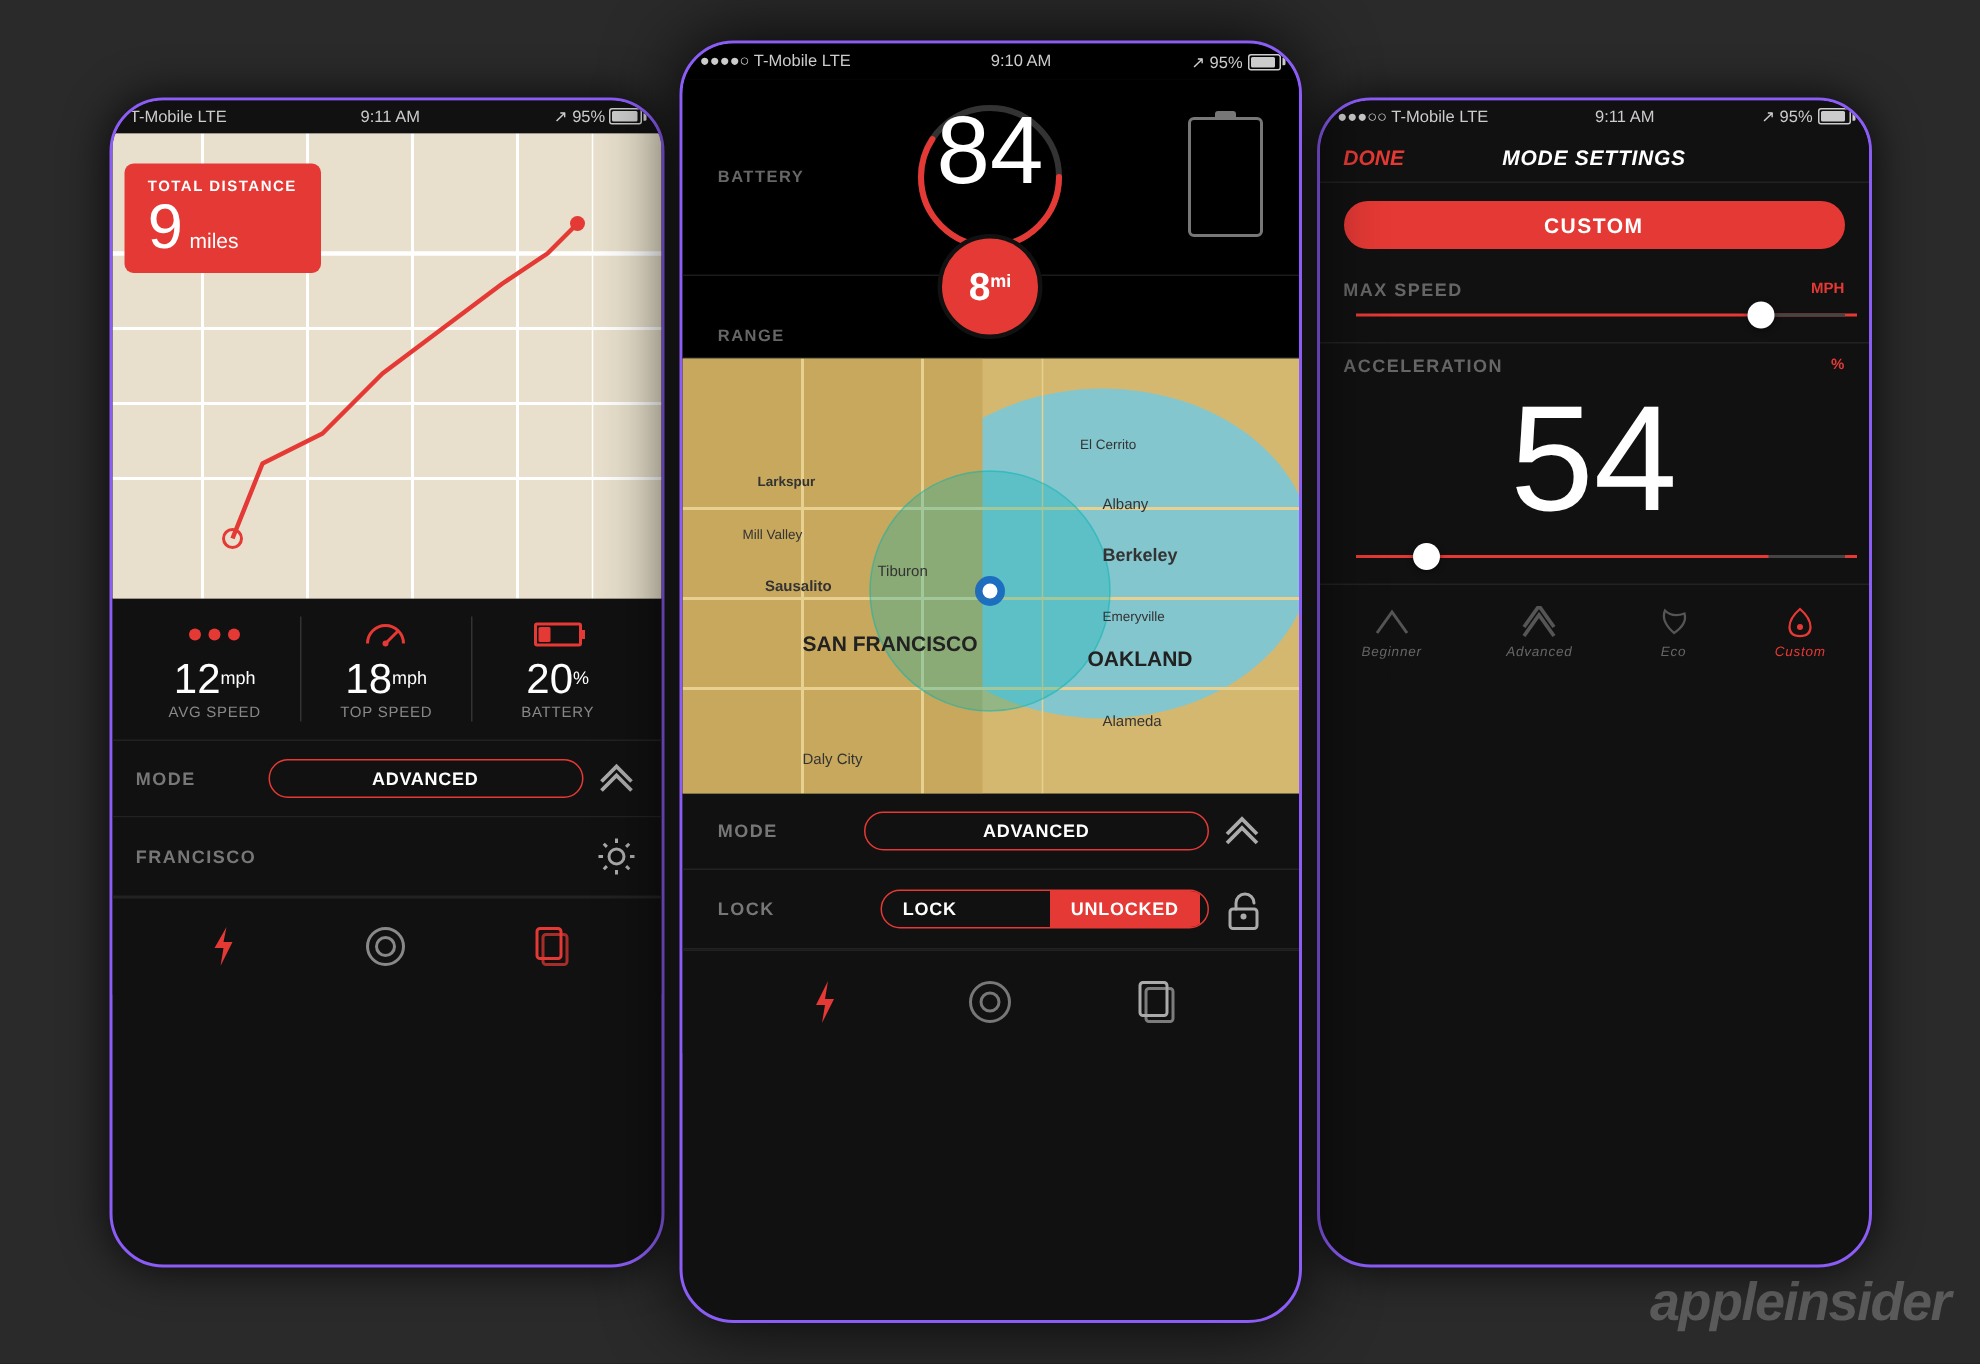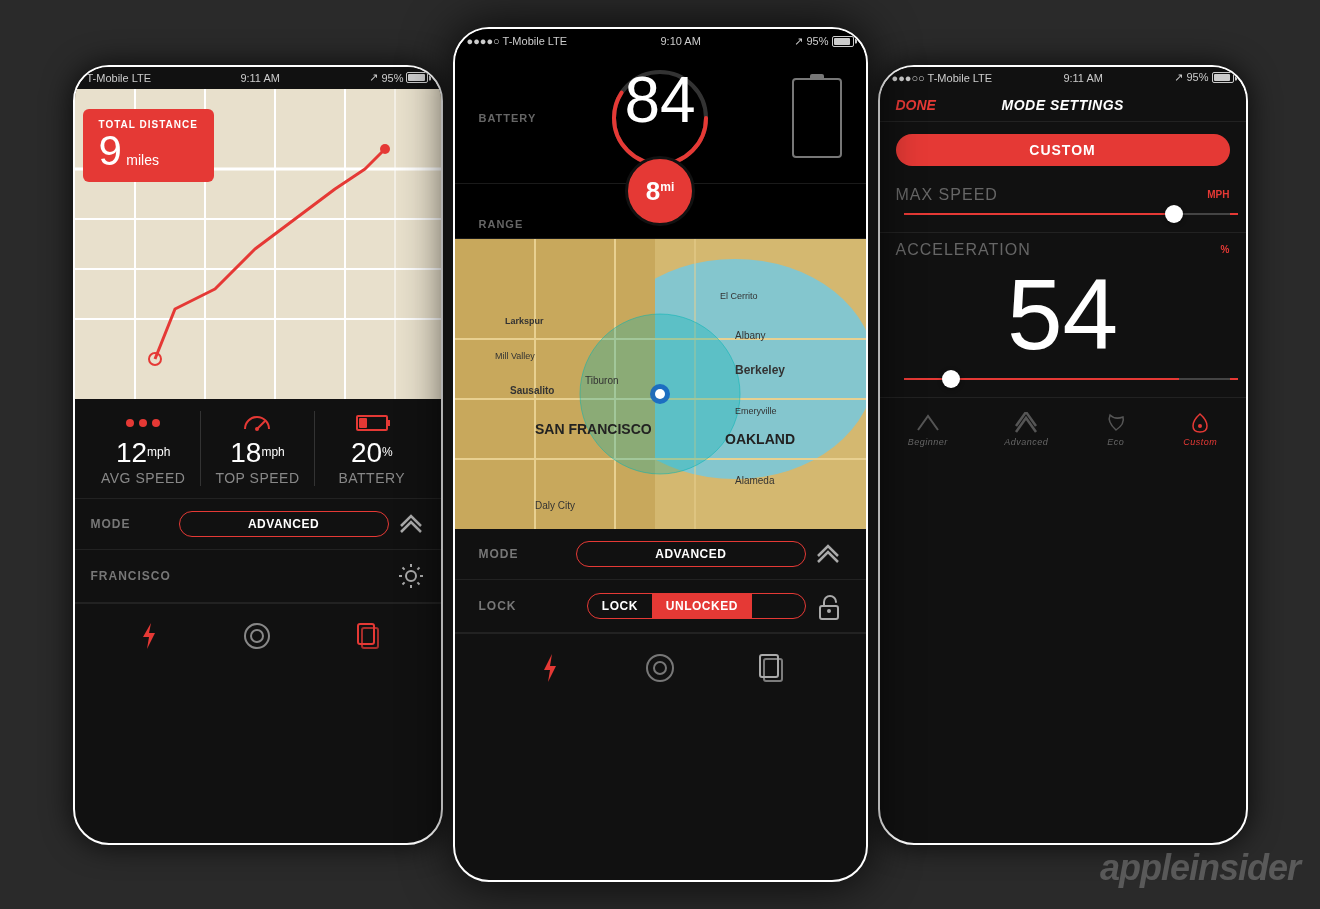--- a/index.html
+++ b/index.html
@@ -22,21 +22,21 @@
       width: 1320px;
       height: 909px;
       background: #2a2a2a;
       position: relative;
     }
 
     
     .phone {
       background: #111;
       border-radius: 36px;
-      border: 2px solid #ffffff;
+      border: 2px solid #8b5cf6;
       overflow: hidden;
       position: relative;
       box-shadow: 0 0 30px rgba(0,0,0,0.8);
     }
 
     .phone-left {
       width: 370px;
       height: 780px;
       margin-right: 10px;
     }
@@ -169,21 +169,21 @@
       line-height: 1;
     }
 
     .stat-sup {
       font-size: 12px;
       color: white;
       vertical-align: super;
     }
 
     .stat-label {
-      font-size: 14px;
+      font-size: 10px;
       color: #888;
       letter-spacing: 0.5px;
       margin-top: 3px;
     }
 
     .stat-divider {
       width: 1px;
       background: #333;
       align-self: stretch;
       margin: 0 4px;
@@ -397,20 +397,21 @@
       padding: 5px 14px;
       font-size: 12px;
       font-weight: bold;
       color: white;
       letter-spacing: 0.5px;
       text-align: center;
     }
 
     .toggle-option.active {
       background: #e53935;
+      margin-left: 48px;
     }
 
     
     .header-right {
       display: flex;
       align-items: center;
       padding: 8px 16px;
       background: #111;
       border-bottom: 1px solid #222;
       font-style: italic;
@@ -447,24 +448,24 @@
       padding: 8px 16px;
     }
 
     .section-header {
       display: flex;
       justify-content: space-between;
       align-items: center;
     }
 
     .section-label {
-      font-size: 16px;
+      font-size: 12px;
       color: #666;
       letter-spacing: 1px;
-      font-weight: normal;
+      font-weight: bold;
     }
 
     .section-unit {
       font-size: 10px;
       color: #e53935;
       font-weight: bold;
     }
 
     .big-number {
       font-size: 100px;

